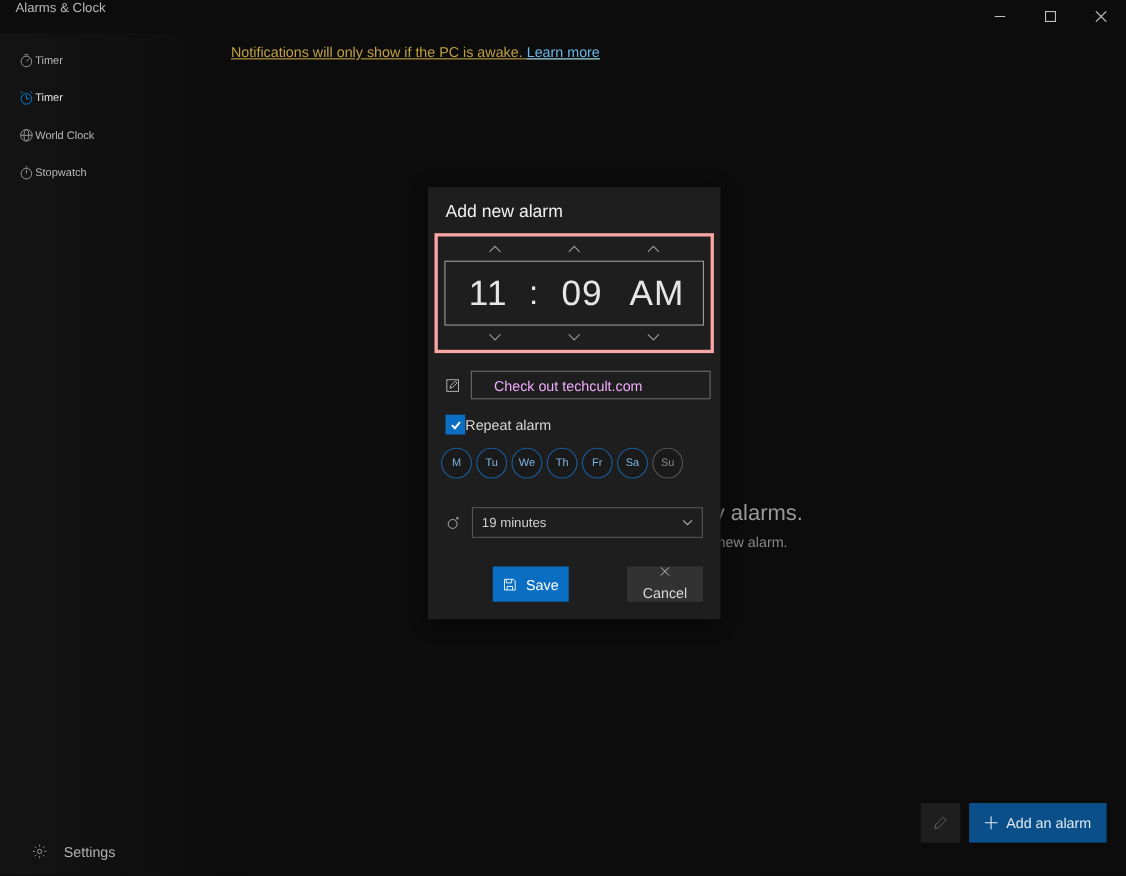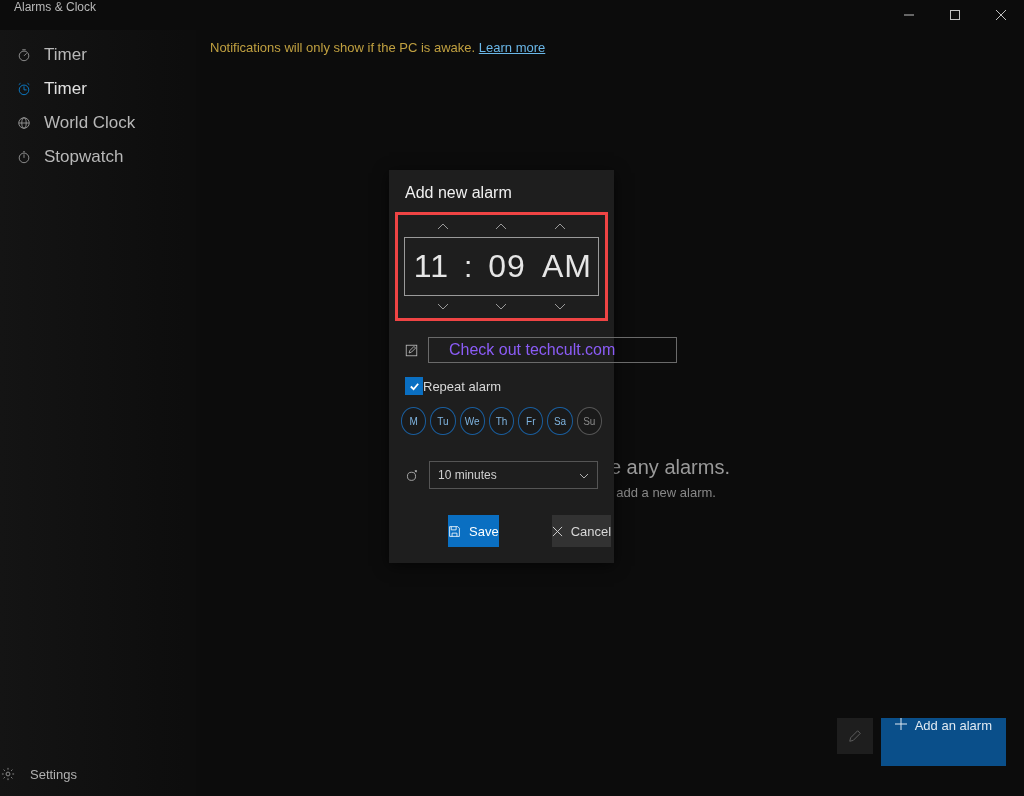--- a/index.html
+++ b/index.html
@@ -7,74 +7,74 @@
 
   
   .title-bar { height: 30px; display: flex; align-items: flex-start; padding-left: 14px; font-size: 12px; color: #b8b8b8; }
   .title-bar .spacer { flex: 1; }
   .win-btn { width: 46px; height: 30px; display: flex; align-items: center; justify-content: center; color: #c0c0c0; font-size: 11px; }
   .win-btn svg { display: block; }
 
   
   .sidebar { position: absolute; left: 0; top: 30px; bottom: 0; width: 196px; background: linear-gradient(90deg, #141414 0%, #0d0d0d 95%); display: flex; flex-direction: column; }
   .nav { padding-top: 8px; }
-  .nav-item { display: flex; align-items: center; height: 34px; padding-left: 16px; gap: 12px; font-size: 17px; color: #b8b8b8; cursor: default; }
+  .nav-item { display: flex; align-items: center; height: 34px; padding-left: 16px; gap: 0; font-size: 10px; color: #b8b8b8; cursor: default; }
   .nav-item.active { color: #e0e0e0; }
   .nav-icon { width: 16px; display:flex; align-items:center; justify-content:center; color:#9a9a9a; }
   .nav-item.active .nav-icon { color: #0a84d6; }
   .sidebar .grow { flex: 1; }
-  .settings-item { display: flex; align-items: center; height: 44px; padding-left: 0; gap: 14px; font-size: 13px; color: #b0b0b0; }
+  .settings-item { display: flex; align-items: center; height: 44px; padding-left: 28px; gap: 14px; font-size: 13px; color: #b0b0b0; }
 
   
   .main { position: absolute; left: 196px; right: 0; top: 30px; bottom: 0; }
-  .notif { position: absolute; top: 10px; left: 14px; font-size: 13px; color: #c0a040; }
+  .notif { position: absolute; top: 10px; left: 14px; font-size: 13px; color: #c0a040; text-decoration: underline; }
   .notif a { color: #6ab7e8; text-decoration: underline; }
 
   .empty-msg { position: absolute; left: 50%; top: 448px; transform: translate(-50%, -50%); text-align: center; color: #9a9a9a; font-size: 20px; font-weight: 300; white-space: nowrap; }
   .empty-sub { font-size: 13px; color: #888; margin-top: 6px; }
 
   
   .bottom-actions { position: absolute; right: 18px; bottom: 30px; display: flex; gap: 8px; }
   .edit-btn { width: 36px; height: 36px; background: #2a2a2a; display:flex; align-items:center; justify-content:center; opacity:.6; }
-  .add-btn { height: 48px; padding: 0 14px; background: #0a4f8a; color: #e0eaf2; display:flex; gap:8px; font-size: 13px; }
-
-  
-  .dialog { position: absolute; left: 389px; top: 170px; width: 225px; background: #1e1e1e; box-shadow: 0 3px 14px rgba(0,0,0,.6); }
+  .add-btn { height: 36px; padding: 0 14px; background: #0a4f8a; color: #e0eaf2; display:flex; align-items:center; gap:8px; font-size: 13px; }
+
+  
+  .dialog { position: absolute; left: 389px; top: 170px; width: 266px; background: #1e1e1e; box-shadow: 0 3px 14px rgba(0,0,0,.6); }
   .dlg-title { padding: 14px 16px 10px 16px; font-size: 16px; color: #f0f0f0; }
 
-  .time-highlight { border: 3px solid #ef4444; margin: 0 6px 6px 6px; padding: 4px 4px; }
+  .time-highlight { border: 3px solid #fca5a5; margin: 0 6px 6px 6px; padding: 4px 4px; }
   .arrow-row { display: flex; justify-content: space-around; padding: 0 12px; }
   .arrow-cell { width: 60px; text-align: center; color: #9a9a9a; font-size: 12px; }
   .time-box { border: 1px solid #9a9a9a; margin: 4px 2px; padding: 10px 6px; display:flex; align-items:center; justify-content:center; gap: 12px; }
   .time-seg { font-size: 32px; font-weight: 300; color: #e6e6e6; letter-spacing: 1px; text-align:center; }
   .time-seg.hour { width: 50px; }
   .time-seg.min { width: 56px; }
   .time-seg.ampm { width: 56px; }
   .time-colon { font-size: 30px; font-weight:300; color: #e6e6e6; }
 
   .field-row { display: flex; align-items: center; padding: 10px 16px 0 16px; gap: 10px; }
   .field-icon { width: 14px; color: #c0c0c0; display:flex; }
-  .text-input { flex: 1; height: 26px; border: 1px solid #6a6a6a; background: transparent; color: #8b5cf6; font-size: 16px; padding: 0 20px; }
+  .text-input { flex: 1; height: 26px; border: 1px solid #6a6a6a; background: transparent; color: #f0abfc; font-size: 13px; padding: 0 20px; }
   .text-input::placeholder { color: #b8b8b8; }
 
   .check-row { display:flex; align-items:center; padding: 14px 16px 6px 16px; }
   .checkbox { width: 18px; height: 18px; background: #0a6fc2; display:flex; align-items:center; justify-content:center; color:#fff; font-size:12px; }
   .check-label { font-size: 13px; color: #d8d8d8; }
 
   .days-row { display:flex; gap: 4px; padding: 6px 12px 12px 12px; }
   .day { width: 28px; height: 28px; border-radius: 50%; border: 1px solid #1a5e9e; color: #7fb4e0; font-size: 10px; display:flex; align-items:center; justify-content:center; background: #1a1a1a; }
   .day.off { border-color: #555; color: #888; text-align: center; }
 
   .select { flex: 1; height: 28px; border: 1px solid #555; display:flex; align-items:center; justify-content:space-between; padding: 0 8px; font-size: 12px; color: #d0d0d0; }
   .select .chev { color: #b0b0b0; font-size: 11px; }
 
   .dlg-actions { display:flex; gap:10px; padding: 26px 16px 16px 16px; }
   .btn { flex: 1; height: 32px; display:flex; align-items:center; justify-content:center; gap:8px; font-size: 13px; margin-left: 43px; }
   .btn.primary { background: #0a6fc2; color: #fff; }
-  .btn.secondary { background: #323232; color: #d8d8d8; }
+  .btn.secondary { background: #323232; color: #d8d8d8; flex-direction: column; }
 </style>
 </head>
 <body>
 
 <div class="title-bar">
   <span>Alarms &amp; Clock</span>
   <div class="spacer"></div>
   <div class="win-btn">
     <svg width="10" height="10">
         <line x1="0" y1="5" x2="10" y2="5" stroke="currentColor" stroke-width="1"></line>
@@ -242,21 +242,21 @@
 
 
   <div class="field-row" style="padding-top:14px;">
     <span class="field-icon">
       <svg width="13" height="13" viewBox="0 0 16 16">
           <circle cx="8" cy="9" r="5" fill="none" stroke="currentColor"></circle>
           <path d="M12 4l2-2M12 2h2v2" fill="none" stroke="currentColor"></path>
         </svg>
     </span>
     <div class="select">
-      <span>10 minutes</span>
+      <span>19 minutes</span>
       <span class="chev"><svg width="10" height="6">
             <polyline points="1,1 5,5 9,1" fill="none" stroke="currentColor"></polyline>
           </svg></span>
     </div>
   </div>
 
   <div class="dlg-actions">
     <div class="btn primary">
       <svg width="13" height="13" viewBox="0 0 16 16">
           <path d="M2 2h10l2 2v10H2V2z M4 2v4h6V2 M5 14v-4h6v4" fill="none" stroke="white"></path>

